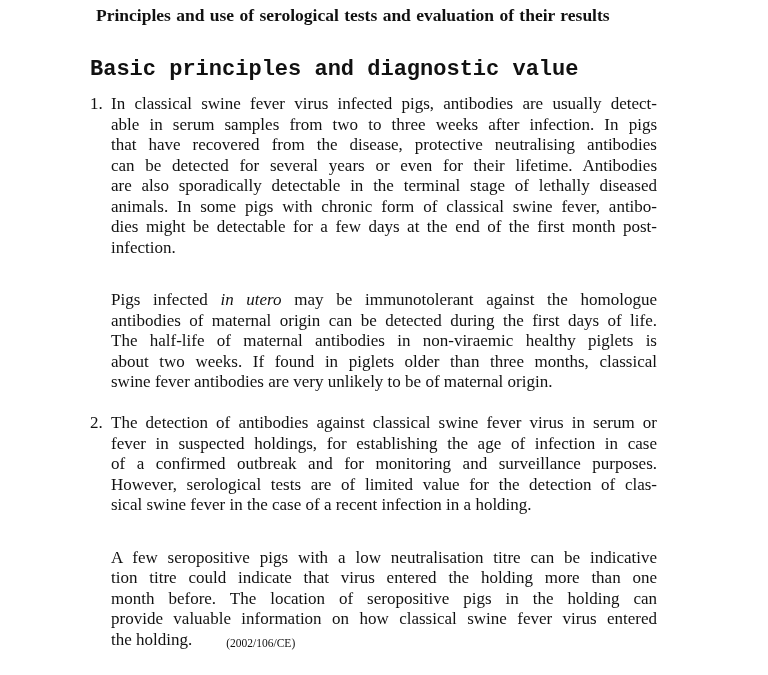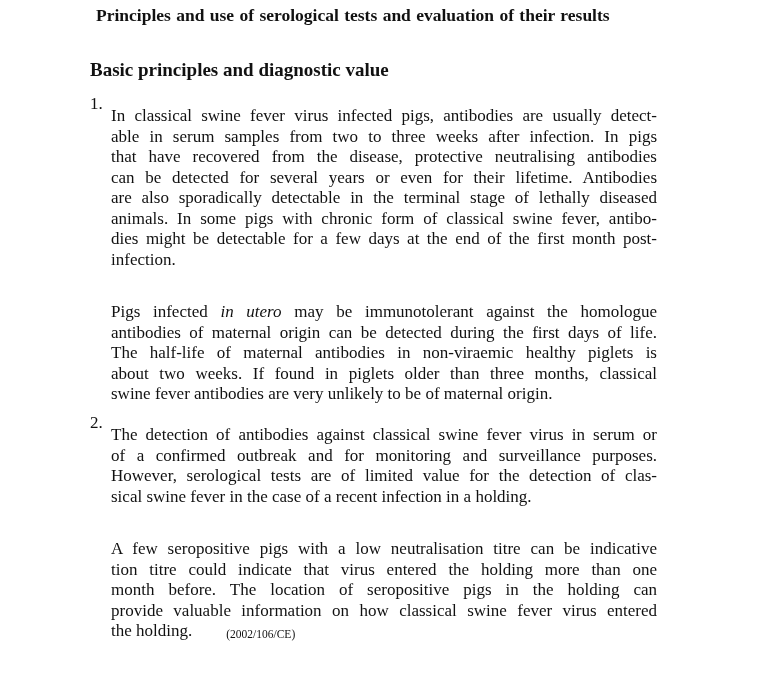--- a/index.html
+++ b/index.html
@@ -23,44 +23,44 @@
       font-size: 17.5px;
       font-weight: bold;
       line-height: 24px;
       word-spacing: 1px;
       white-space: nowrap;
     }
     .heading {
       position: absolute;
       left: 90px;
       top: 58px;
-      font-size: 19px;
+      font-size: 22px;
       font-weight: bold;
       line-height: 24px;
       white-space: nowrap;
+      font-family: Liberation Mono, monospace;
     }
     .item {
       position: absolute;
       left: 90px;
       width: 567px;
     }
     .item-num {
       position: absolute;
       left: 0;
       top: 0;
       font-size: 17px;
       line-height: 20.5px;
     }
     .para {
       margin-left: 21px;
       font-size: 17px;
       line-height: 20.5px;
       text-align: justify;
       hyphens: manual;
-      margin-top: 12px;
     }
     .para + .para {
       margin-top: 32px;
     }
     .ref {
       font-size: 11.5px;
       margin-left: 34px;
       vertical-align: -2px;
     }
     #item1 { top: 94px; }
@@ -103,20 +103,21 @@
     <span class="ln">The half-life of maternal antibodies in non-viraemic healthy piglets is</span>
     <span class="ln">about two weeks. If found in piglets older than three months, classical</span>
     <span class="ln end">swine fever antibodies are very unlikely to be of maternal origin.</span>
   </div>
 </div>
 
 <div class="item" id="item2">
   <span class="item-num">2.</span>
   <div class="para">
     <span class="ln">The detection of antibodies against classical swine fever virus in serum or</span>
+    <span class="ln">fever in suspected holdings, for establishing the age of infection in case</span>
     <span class="ln">of a confirmed outbreak and for monitoring and surveillance purposes.</span>
     <span class="ln">However, serological tests are of limited value for the detection of clas-</span>
     <span class="ln end">sical swine fever in the case of a recent infection in a holding.</span>
   </div>
   <div class="para">
     <span class="ln">A few seropositive pigs with a low neutralisation titre can be indicative</span>
     <span class="ln">tion titre could indicate that virus entered the holding more than one</span>
     <span class="ln">month before. The location of seropositive pigs in the holding can</span>
     <span class="ln">provide valuable information on how classical swine fever virus entered</span>
     <span class="ln end"><span>the holding.</span><span class="ref">(2002/106/CE)</span></span>

